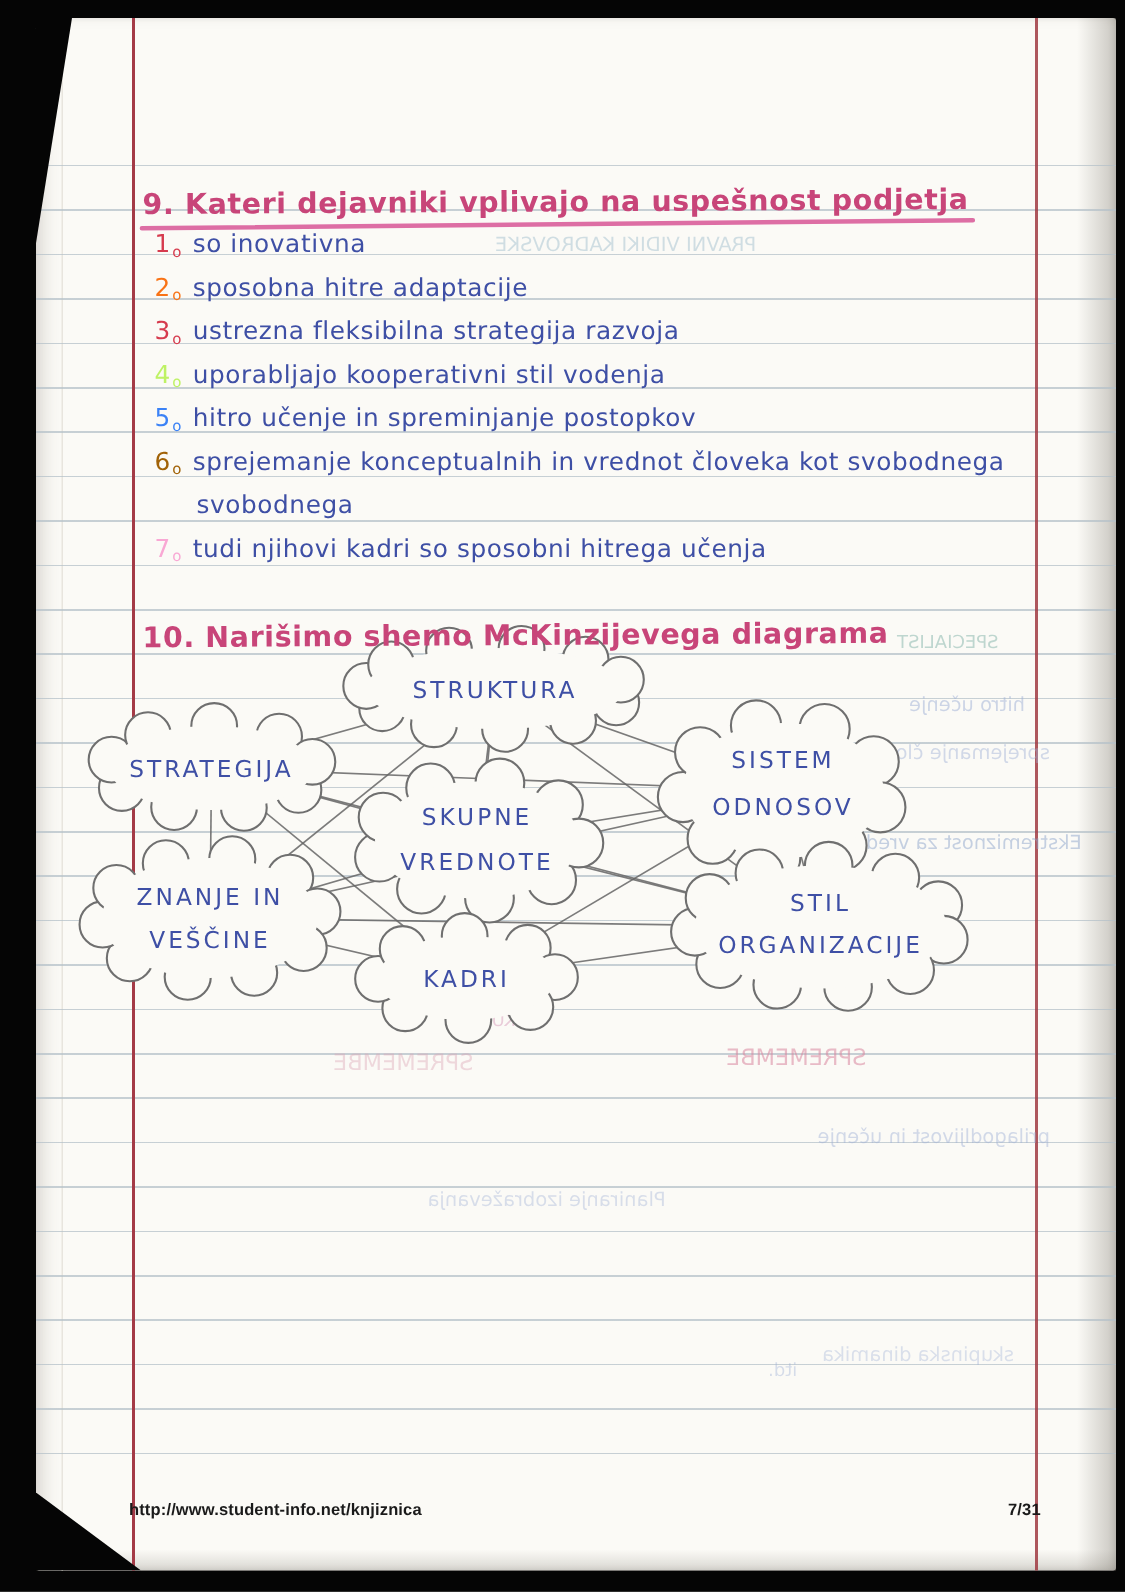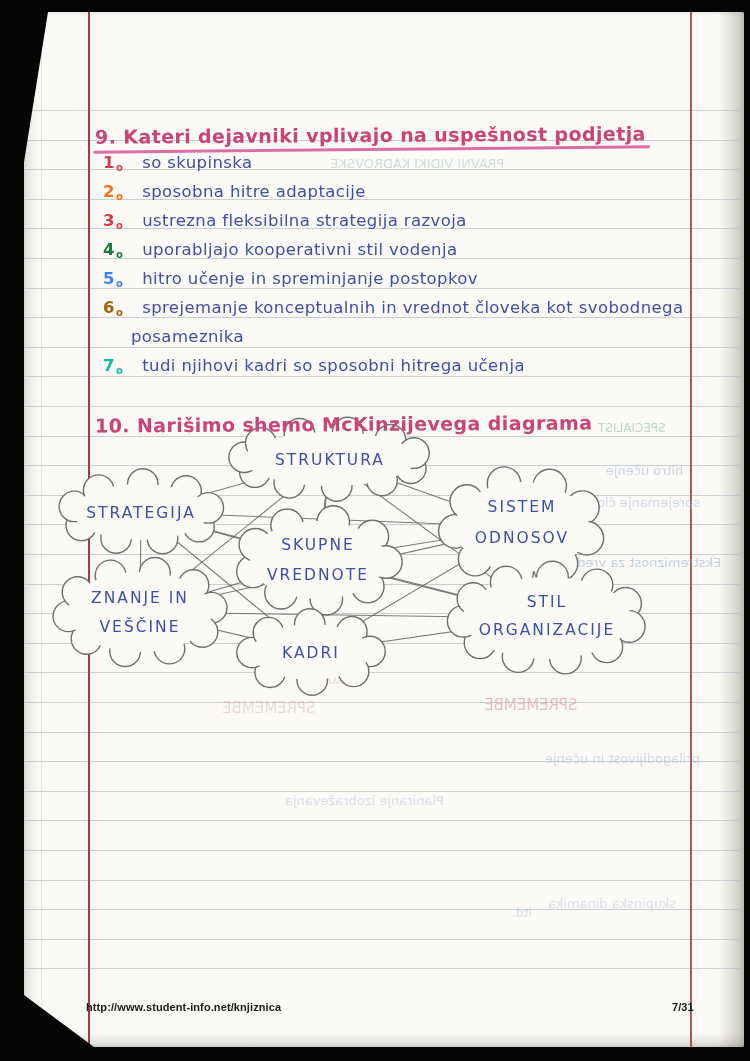--- a/index.html
+++ b/index.html
@@ -26,21 +26,21 @@
   #wedge-tl{left:24px;top:12px;width:24px;height:150px;
             clip-path:polygon(0 0,100% 0,0 100%);}
   #wedge-bl{left:24px;top:995px;width:70px;height:52px;
             clip-path:polygon(0 0,100% 100%,0 100%);}
   
   .hw{position:absolute;white-space:nowrap;letter-spacing:.4px;}
   .heading{font-size:19px;font-weight:600;transform:rotate(-.35deg);}
   .heading .underline{position:absolute;left:-2px;right:-4px;bottom:-4px;height:2.5px;
             border-radius:2px;transform:rotate(-.2deg);}
   .row{font-size:16.5px;}
-  .row .num{font-weight:700;margin-right:19px;}
+  .row .num{font-weight:400;margin-right:7px;}
   .row .num i{font-style:normal;font-size:10px;vertical-align:-3px;margin-left:1px;}
   .bleed{position:absolute;white-space:nowrap;transform:scaleX(-1);filter:blur(.4px);}
   
   .footer-text{position:absolute;font-size:11px;font-weight:700;color:#1a1a1a;
                font-family:"Liberation Sans",sans-serif;letter-spacing:.1px;}
   
   #diagram{position:absolute;left:0;top:0;width:750px;height:1061px;pointer-events:none;}
   #diagram text{font-family:"DejaVu Sans",sans-serif;font-size:15.5px;letter-spacing:2px;}
 </style>
 </head>
@@ -196,28 +196,28 @@
         <text x="311" y="658" text-anchor="middle" fill="#3e4fa5">KADRI</text>
       </g>
     </svg>
 
   <div class="hw heading" style="left: 95px; top: 124px; color: rgb(200, 69, 121);">
     <span>9.</span>
     <span>Kateri dejavniki vplivajo na uspešnost podjetja</span>
     <span class="underline" style="background: rgb(221, 110, 164);"></span>
   </div>
   <div id="list9">
-      <div class="hw row" style="left: 103px; top: 153px; color: rgb(62, 79, 165);"><span class="num" style="color: rgb(214, 59, 78);"><span>1</span><i>o</i></span><span>so skupinska</span></div>
+      <div class="hw row" style="left: 103px; top: 153px; color: rgb(62, 79, 165);"><span class="num" style="color: rgb(214, 59, 78);"><span>1</span><i>o</i></span><span>so inovativna</span></div>
       <div class="hw row" style="left: 103px; top: 182px; color: rgb(62, 79, 165);"><span class="num" style="color: #f97316;"><span>2</span><i>o</i></span><span>sposobna hitre adaptacije</span></div>
       <div class="hw row" style="left: 103px; top: 211px; color: rgb(62, 79, 165);"><span class="num" style="color: rgb(214, 59, 78);"><span>3</span><i>o</i></span><span>ustrezna fleksibilna strategija razvoja</span></div>
-      <div class="hw row" style="left: 103px; top: 240px; color: rgb(62, 79, 165);"><span class="num" style="color: #15803d;"><span>4</span><i>o</i></span><span>uporabljajo kooperativni stil vodenja</span></div>
+      <div class="hw row" style="left: 103px; top: 240px; color: rgb(62, 79, 165);"><span class="num" style="color: #bef264;"><span>4</span><i>o</i></span><span>uporabljajo kooperativni stil vodenja</span></div>
       <div class="hw row" style="left: 103px; top: 269px; color: rgb(62, 79, 165);"><span class="num" style="color: #3b82f6;"><span>5</span><i>o</i></span><span>hitro učenje in spreminjanje postopkov</span></div>
       <div class="hw row" style="left: 103px; top: 298px; color: rgb(62, 79, 165);"><span class="num" style="color: #a16207;"><span>6</span><i>o</i></span><span>sprejemanje konceptualnih in vrednot človeka kot svobodnega</span></div>
-      <div class="hw row" style="left: 131px; top: 327px; color: rgb(62, 79, 165);">posameznika</div>
-      <div class="hw row" style="left: 103px; top: 356px; color: rgb(62, 79, 165);"><span class="num" style="color: #14b8a6;"><span>7</span><i>o</i></span><span>tudi njihovi kadri so sposobni hitrega učenja</span></div>
+      <div class="hw row" style="left: 131px; top: 327px; color: rgb(62, 79, 165);">svobodnega</div>
+      <div class="hw row" style="left: 103px; top: 356px; color: rgb(62, 79, 165);"><span class="num" style="color: #f9a8d4;"><span>7</span><i>o</i></span><span>tudi njihovi kadri so sposobni hitrega učenja</span></div>
     </div>
 
   <div class="hw heading" style="left: 95px; top: 413px; color: rgb(200, 69, 121);">
     <span>10.</span>
     <span>Narišimo shemo McKinzijevega diagrama</span>
   </div>
 
   <div class="wedge" id="wedge-tl"></div>
   <div class="wedge" id="wedge-bl"></div>
 

